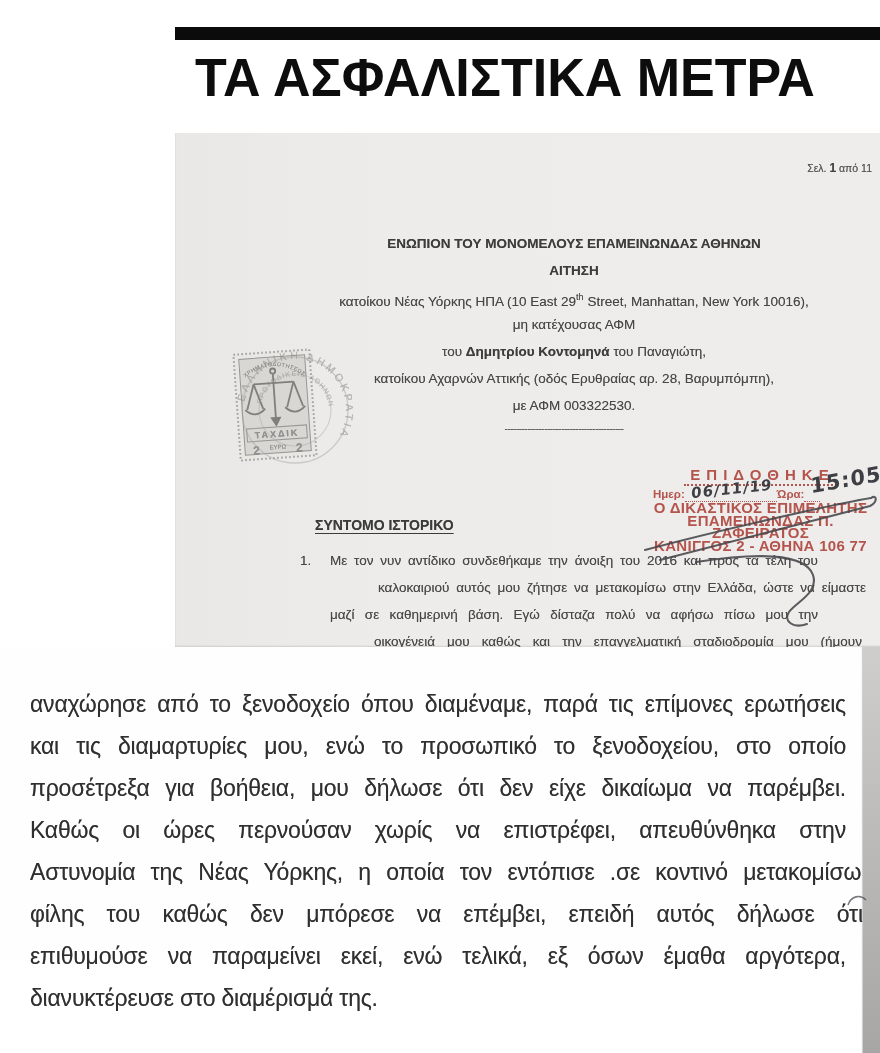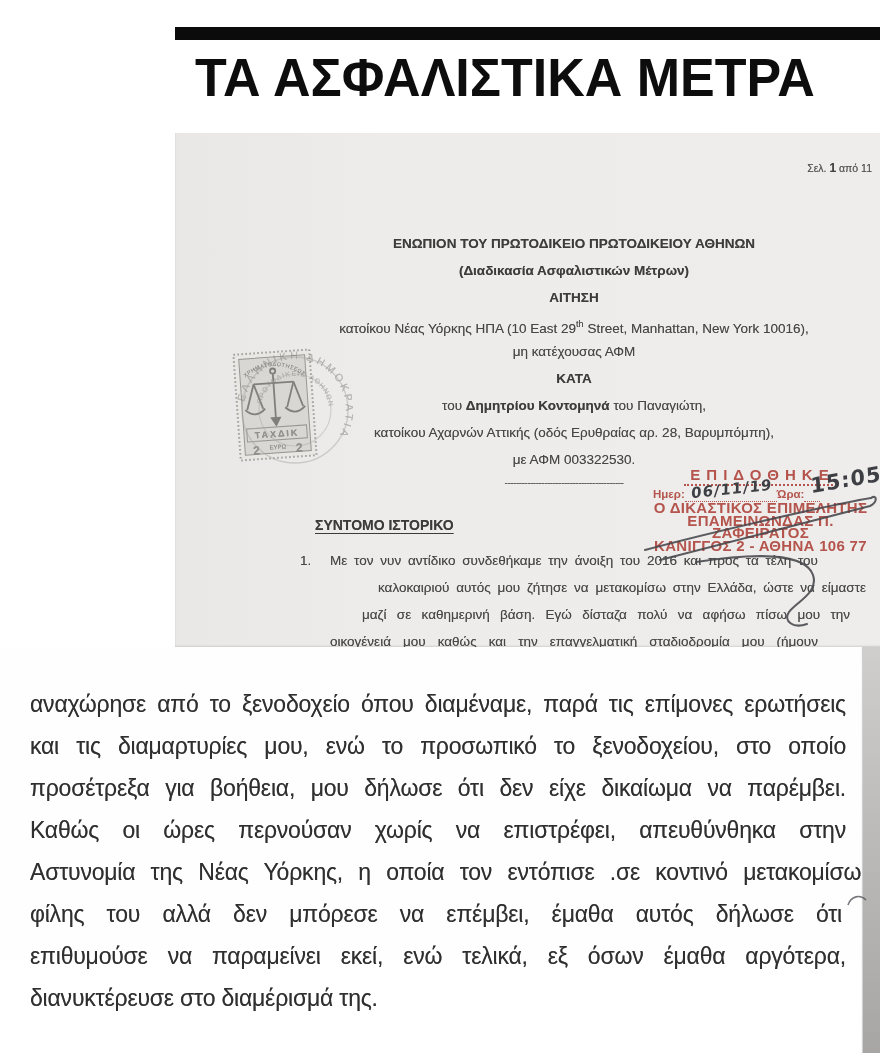--- a/index.html
+++ b/index.html
@@ -70,40 +70,38 @@
 <body>
 
 <div class="top-bar"></div>
 <div class="headline">ΤΑ ΑΣΦΑΛΙΣΤΙΚΑ ΜΕΤΡΑ</div>
 
 <div class="doc1">
 
   <div class="page-num"><span>Σελ.</span>&nbsp;<b>1</b>&nbsp;<span>από</span>&nbsp;<span>11</span></div>
 
   <div class="doc1-col">
-    <div class="ln bold">ΕΝΩΠΙΟΝ ΤΟΥ ΠΡΩΤΟΔΙΚΕΙΟ ΠΡΩΤΟΔΙΚΕΙΟΥ ΑΘΗΝΩΝ</div>
-    <div class="ln bold">(Διαδικασία Ασφαλιστικών Μέτρων)</div>
+    <div class="ln bold">ΕΝΩΠΙΟΝ ΤΟΥ ΜΟΝΟΜΕΛΟΥΣ ΕΠΑΜΕΙΝΩΝΔΑΣ ΑΘΗΝΩΝ</div>
     <div class="ln bold">ΑΙΤΗΣΗ</div>
     <div class="ln"><span>κατοίκου Νέας Υόρκης ΗΠΑ (10 East 29</span><sup>th</sup><span> Street, Manhattan, New York 10016),</span></div>
     <div class="ln">μη κατέχουσας ΑΦΜ</div>
-    <div class="ln bold">ΚΑΤΑ</div>
     <div class="ln"><span>του </span><span class="bold">Δημητρίου Κοντομηνά</span><span> του Παναγιώτη,</span></div>
     <div class="ln">κατοίκου Αχαρνών Αττικής (οδός Ερυθραίας αρ. 28, Βαρυμπόμπη),</div>
     <div class="ln">με ΑΦΜ 003322530.</div>
     <div class="sep">------------------------------------------</div>
   </div>
 
   <div class="section-heading">ΣΥΝΤΟΜΟ ΙΣΤΟΡΙΚΟ</div>
 
   <div class="history-item">
     <span class="num">1.</span>
     <div class="jline" style="word-spacing: 3.05649px;"><span>Με τον νυν αντίδικο συνδεθήκαμε την άνοιξη του 2016 και προς τα τέλη του</span></div>
     <div class="jline" style="word-spacing: 3.02656px; margin-left: 48px;"><span>καλοκαιριού αυτός μου ζήτησε να μετακομίσω στην Ελλάδα, ώστε να είμαστε</span></div>
-    <div class="jline" style="word-spacing: 6.58949px; margin-left: 32px;"><span>μαζί σε καθημερινή βάση. Εγώ δίσταζα πολύ να αφήσω πίσω μου την</span></div>
-    <div class="jline" style="word-spacing: 8.29883px;"><span>οικογένειά μου καθώς και την επαγγελματική σταδιοδρομία μου (ήμουν</span></div>
+    <div class="jline" style="word-spacing: 6.58949px;"><span>μαζί σε καθημερινή βάση. Εγώ δίσταζα πολύ να αφήσω πίσω μου την</span></div>
+    <div class="jline" style="word-spacing: 8.29883px; margin-left: 44px;"><span>οικογένειά μου καθώς και την επαγγελματική σταδιοδρομία μου (ήμουν</span></div>
   </div>
 
   <svg class="stamps-svg" width="150" height="145" viewBox="0 0 150 145">
     <g transform="rotate(-4 60 67)" opacity="0.85">
       <rect x="22" y="14" width="76" height="106" fill="#e9e7e4" stroke="#8f8d8a" stroke-width="2" stroke-dasharray="1.5 2.5"></rect>
       <rect x="27" y="19" width="66" height="96" fill="#b5b3af" fill-opacity="0.35" stroke="#8a8886" stroke-width="1"></rect>
       <path id="arcTop" d="M 29 40 Q 60 16 91 40" fill="none"></path>
       <text font-size="5.5" fill="#7c7a76" letter-spacing="0.5" opacity="0.9">
         <textPath href="#arcTop" startOffset="4">ΧΡΗΜΑΤΟΔΟΤΗΣΕΩΣ ΔΙΚ.</textPath>
       </text>
@@ -161,21 +159,21 @@
 </svg>
 
 <div class="doc2">
   <div class="doc2-strip"></div>
   <div class="doc2-text">
     <div class="dline jline" style="word-spacing: 4.93403px;"><span>αναχώρησε από το ξενοδοχείο όπου διαμέναμε, παρά τις επίμονες ερωτήσεις</span></div>
     <div class="dline jline" style="word-spacing: 10.9219px;"><span>και τις διαμαρτυρίες μου, ενώ το προσωπικό το ξενοδοχείου, στο οποίο</span></div>
     <div class="dline jline" style="word-spacing: 9.37969px;"><span>προσέτρεξα για βοήθεια, μου δήλωσε ότι δεν είχε δικαίωμα να παρέμβει.</span></div>
     <div class="dline jline" style="word-spacing: 17.123px;"><span>Καθώς οι ώρες περνούσαν χωρίς να επιστρέφει, απευθύνθηκα στην</span></div>
     <div class="dline jline" style="word-spacing: 9.08437px;"><span>Αστυνομία της Νέας Υόρκης, η οποία τον εντόπισε .σε κοντινό μετακομίσω</span></div>
-    <div class="dline jline" style="word-spacing: 16.0328px;"><span>φίλης του αλλά δεν μπόρεσε να επέμβει, έμαθα αυτός δήλωσε ότι</span></div>
+    <div class="dline jline" style="word-spacing: 16.0328px;"><span>φίλης του καθώς δεν μπόρεσε να επέμβει, επειδή αυτός δήλωσε ότι</span></div>
     <div class="dline jline" style="word-spacing: 13.7882px;"><span>επιθυμούσε να παραμείνει εκεί, ενώ τελικά, εξ όσων έμαθα αργότερα,</span></div>
     <div class="dline"><span>διανυκτέρευσε στο διαμέρισμά της.</span></div>
   </div>
 </div>
 
 <svg class="caret-svg" width="22" height="14" viewBox="0 0 22 14">
   <path d="M2 12 C5 3, 14 1, 20 7" fill="none" stroke="#55565a" stroke-width="1.6" opacity="0.8"></path>
 </svg>
 
 </body></html>

